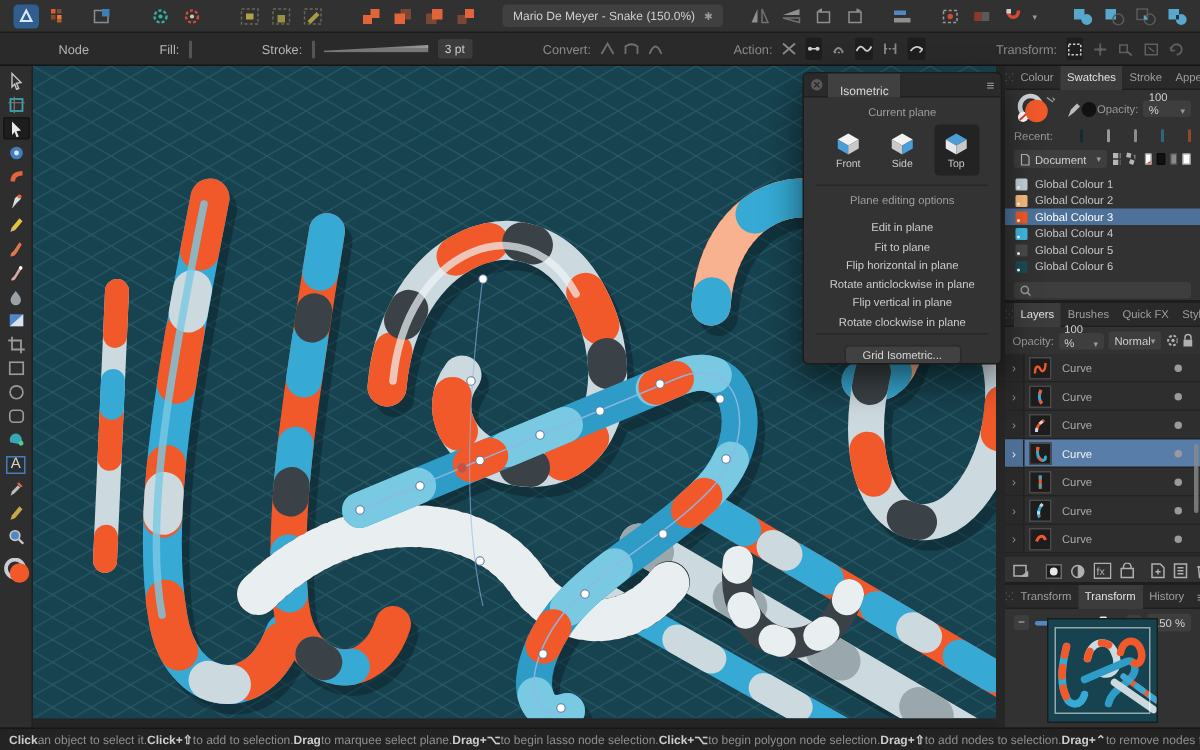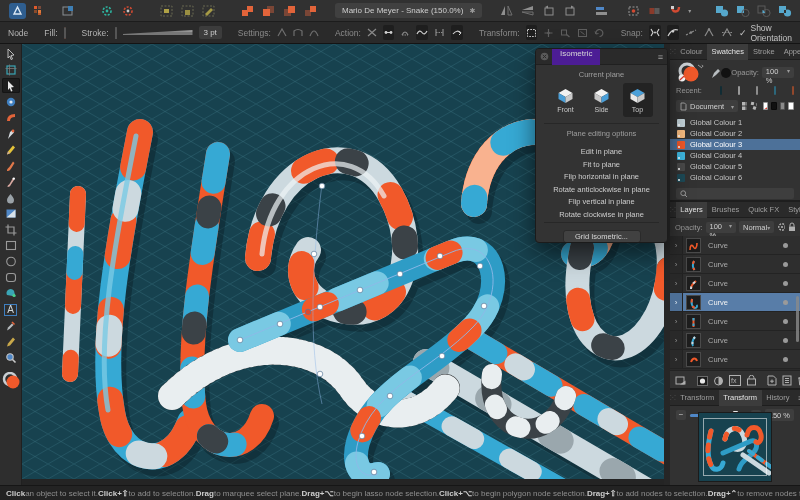--- a/index.html
+++ b/index.html
@@ -15,21 +15,21 @@
   .tbtn { width:17px; height:16px; border-radius:3px; display:flex; align-items:center; justify-content:center; }
   .tbtn svg { display:block; }
   .doc-tab { height:15px; background:#404040; border-radius:3px; display:flex; align-items:center;
     padding:0 7px; gap:6px; margin:0 8px; }
   .doc-tab .t { font-size:8px; color:#cfcfcf; white-space:nowrap; }
   .doc-tab .star { font-size:7px; color:#9a9a9a; }
 
   
   #context-bar { position:absolute; left:0; top:22px; width:800px; height:22px; background:#2a2a2a;
     border-bottom:1px solid #141414; display:flex; align-items:center; padding:0 8px; gap:6px; }
-  .cb-label { font-size:8.5px; color:#b5b5b5; white-space:nowrap; }
+  .cb-label { font-size:8.5px; color:#b5b5b5; white-space:nowrap;margin-left:31px; }
   .cb-label.dim { color:#8a8a8a; }
   .cb-sep { width:1px; height:14px; background:#1e1e1e; margin:0 2px; }
   .swatch-box { width:24px; height:12px; border-radius:2px; border:1px solid #555; position:relative; overflow:hidden; }
   .swatch-none { background:#fff; }
   .swatch-none::after { content:""; position:absolute; left:-4px; top:5px; width:36px; height:2px;
     background:#e03a2f; transform:rotate(-26deg); }
   .stroke-slider { width:70px; height:10px; position:relative; display:flex; align-items:center; }
   .stroke-slider .tri { width:70px; height:0; border-bottom:3px solid #777; border-left:0;
     clip-path:polygon(0 100%,100% 0,100% 100%); height:5px; background:linear-gradient(to right,#555,#999); 
     clip-path:polygon(0 78%,100% 0,100% 100%,0 100%); }
@@ -52,21 +52,21 @@
   
   #canvas { position:absolute; left:22px; top:44px; width:642px; height:435px; background:#17424f; overflow:hidden; }
   #canvas svg { display:block; }
   #canvas-vscroll { position:absolute; left:664px; top:44px; width:6px; height:441px; background:#262626; }
   #canvas-hscroll { position:absolute; left:22px; top:479px; width:642px; height:6px; background:#242424; }
 
   
   #iso-panel { position:absolute; left:535px; top:48px; width:133px; height:195px; background:#333333;
     border:1px solid #1b1b1b; border-radius:4px; box-shadow:0 10px 24px rgba(0,0,0,.55); z-index:30; overflow:hidden; }
   #iso-header { height:16px; background:#2a2a2a; display:flex; align-items:center; border-bottom:1px solid #202020; }
-  #iso-tab { height:16px; background:#4c1d95; display:flex; align-items:flex-start; padding:0 8px;
+  #iso-tab { height:16px; background:#404040; display:flex; align-items:flex-end; padding:0 8px;
     font-size:8px; color:#d8d8d8; }
   .iso-section-label { text-align:center; font-size:7.5px; color:#9f9f9f; margin-top:5px; }
   #iso-cubes { display:flex; justify-content:center; gap:6px; margin-top:4px; }
   .cube-btn { width:30px; height:34px; border-radius:3px; display:flex; flex-direction:column;
     align-items:center; justify-content:center; gap:2px; }
   .cube-btn.active { background:#232323; }
   .cube-btn .lbl { font-size:7px; color:#c9c9c9; }
   .iso-div { height:1px; background:#272727; margin:6px 8px 0 8px; }
   #iso-options { margin-top:3px; }
   .iso-opt { display:flex; align-items:center; gap:6px; height:12.5px; padding:0 14px;flex-direction:column; }
@@ -80,21 +80,21 @@
   .ptab { height:16px; display:flex; align-items:center; padding:0 4.5px; font-size:7.5px; color:#9f9f9f; white-space:nowrap; }
   .ptab.active { background:#3c3c3c; color:#e3e3e3; }
   .ptab-grip { width:7px; color:#5f5f5f; font-size:7px; text-align:center; }
   .ptab-menu { margin-left:auto; color:#9f9f9f; font-size:9px; padding:0 4px; }
 
   #swatches-panel { position:absolute; left:0; top:0; width:130px; height:156px; }
   #sw-indicator-row { display:flex; align-items:center; padding:3px 6px 0 6px; height:22px; }
   #sw-opacity { margin-left:auto; display:flex; align-items:center; gap:3px; }
   .opacity-label { font-size:7.5px; color:#9a9a9a; }
   .opacity-box { height:11px; background:#3e3e3e; border-radius:2px; font-size:7.5px; color:#d0d0d0;
-    display:flex; align-items:flex-start; padding:0 4px; gap:3px; }
+    display:flex; align-items:flex-end; padding:0 4px; gap:3px; }
   .caret { font-size:6px; color:#9a9a9a; }
   #sw-recent-row { display:flex; align-items:flex-start; gap:16px; padding:4px 6px 0 6px; }
   .recent-label { font-size:7.5px; color:#9a9a9a; margin-right:2px; }
   .rsw { width:9px; height:9px; border-radius:1.5px; border:1px solid rgba(0,0,0,.4); }
   #sw-doc-row { display:flex; align-items:center; gap:3px; padding:5px 6px 0 6px; }
   #doc-select { flex:0 0 62px; height:12px; background:#3e3e3e; border-radius:2px; display:flex;
     align-items:center; padding:0 4px; gap:3px; }
   #doc-select .t { font-size:7.5px; color:#d0d0d0; flex:1; }
   .msw { width:8px; height:8px; border-radius:1px; border:1px solid rgba(0,0,0,.4); position:relative; overflow:hidden; }
   .msw.none { background:#fff; }
@@ -344,21 +344,21 @@
     <div class="cb-sep"></div>
     <span class="cb-label">Stroke:</span>
     <div class="swatch-box swatch-none"></div>
     <div class="stroke-slider">
         <div class="tri"></div>
       </div>
     <div class="val-box">
       <span>3 pt</span>
     </div>
     <div class="cb-sep"></div>
-    <span class="cb-label dim">Settings:</span>
+    <span class="cb-label dim">Convert:</span>
     <div class="mini-btn">
       <svg width="10" height="9">
           <path d="M1 8 L5 1 L9 8" fill="none" stroke="#6f6f6f" stroke-width="1.2"></path>
         </svg>
     </div>
     <div class="mini-btn">
       <svg width="10" height="9">
           <path d="M1 8 L1 3 Q5 0 9 3 L9 8" fill="none" stroke="#6f6f6f" stroke-width="1.2"></path>
         </svg>
     </div>

